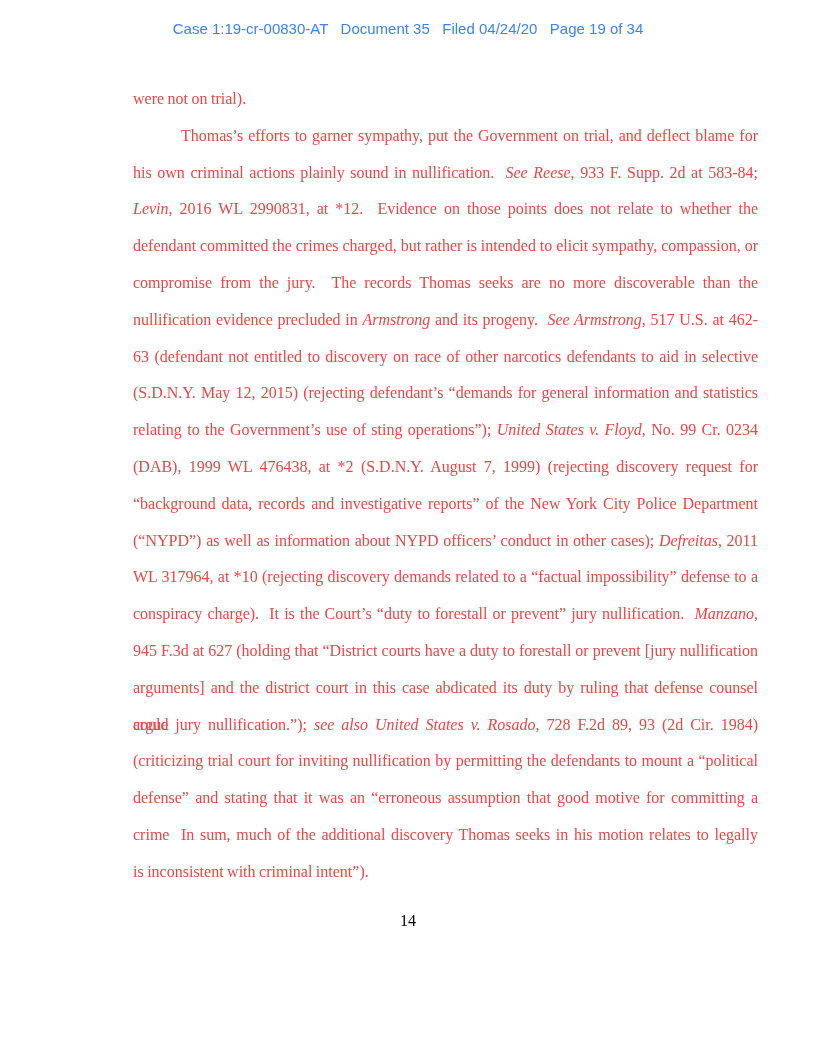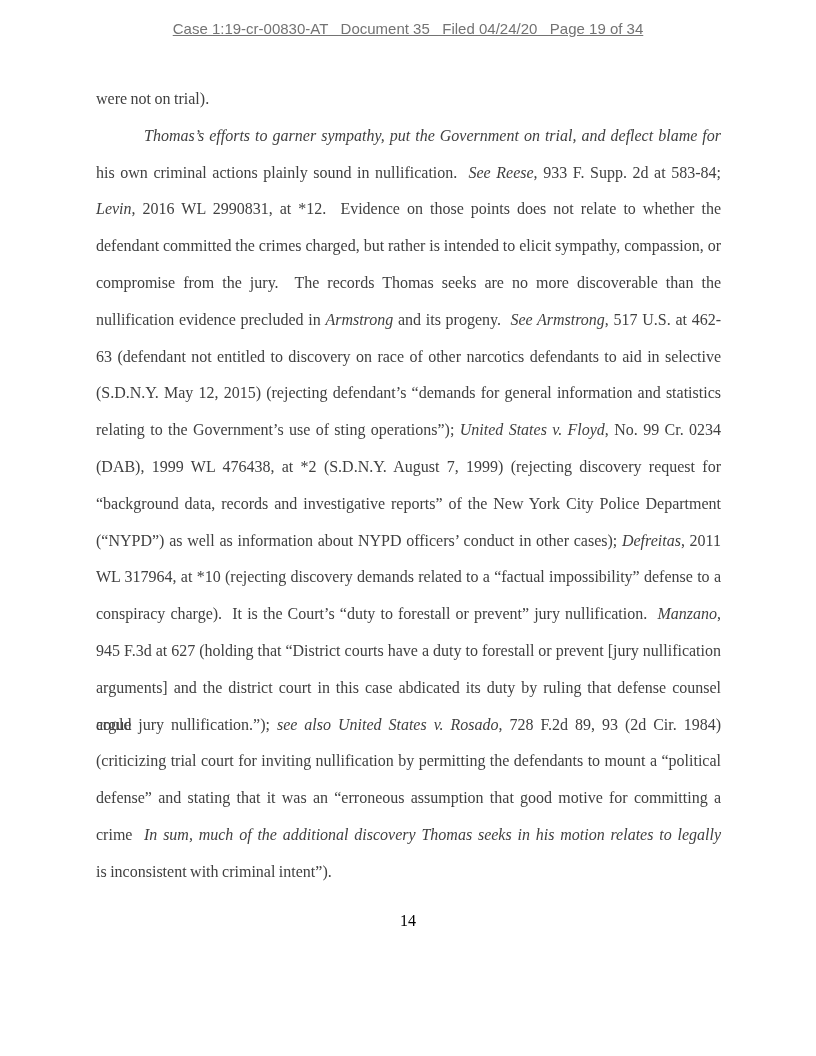--- a/index.html
+++ b/index.html
@@ -34,40 +34,39 @@
     line-height: 36.8px;
     height: 36.8px;
     overflow: visible;
   }
   .line.just {
     text-align: justify;
     text-align-last: justify;
   }
   .line.indent {
     text-indent: 48px;
-    font-style: italic;
   }
   .line em { font-style: italic; }
   .page-num {
     position: absolute;
     top: 912px;
     left: 0;
     width: 100%;
     text-align: center;
     font-size: 16px;
     color: #000000;
   }
 </style>
 </head>
 <body>
 
 <div class="page" style="background: rgb(255, 255, 255);">
-  <div class="stamp" style="color: #737373; text-decoration: underline;">Case 1:19-cr-00830-AT   Document 35   Filed 04/24/20   Page 19 of 34</div>
+  <div class="stamp" style="color: #3b82f6;">Case 1:19-cr-00830-AT   Document 35   Filed 04/24/20   Page 19 of 34</div>
 
-  <div class="doc-body" style="color: #404040;">
+  <div class="doc-body" style="color: #ef4444; margin-left: 37px;">
       <div class="line"><span>were not on trial).</span></div>
       <div class="line just indent"><span>Thomas’s efforts to garner sympathy, put the Government on trial, and deflect blame for</span></div>
       <div class="line just"><span>his own criminal actions plainly sound in nullification.&nbsp; </span><em>See Reese</em><span>, 933 F. Supp. 2d at 583-84;</span></div>
       <div class="line just"><em>Levin</em><span>, 2016 WL 2990831, at *12.&nbsp; Evidence on those points does not relate to whether the</span></div>
       <div class="line just"><span>defendant committed the crimes charged, but rather is intended to elicit sympathy, compassion, or</span></div>
       <div class="line just"><span>compromise from the jury.&nbsp; The records Thomas seeks are no more discoverable than the</span></div>
       <div class="line just"><span>nullification evidence precluded in </span><em>Armstrong</em><span> and its progeny.&nbsp; </span><em>See Armstrong</em><span>, 517 U.S. at 462-</span></div>
       <div class="line just"><span>63 (defendant not entitled to discovery on race of other narcotics defendants to aid in selective</span></div>
       <div class="line just"><span>(S.D.N.Y. May 12, 2015) (rejecting defendant’s “demands for general information and statistics</span></div>
       <div class="line just"><span>relating to the Government’s use of sting operations”); </span><em>United States v. Floyd</em><span>, No. 99 Cr. 0234</span></div>

